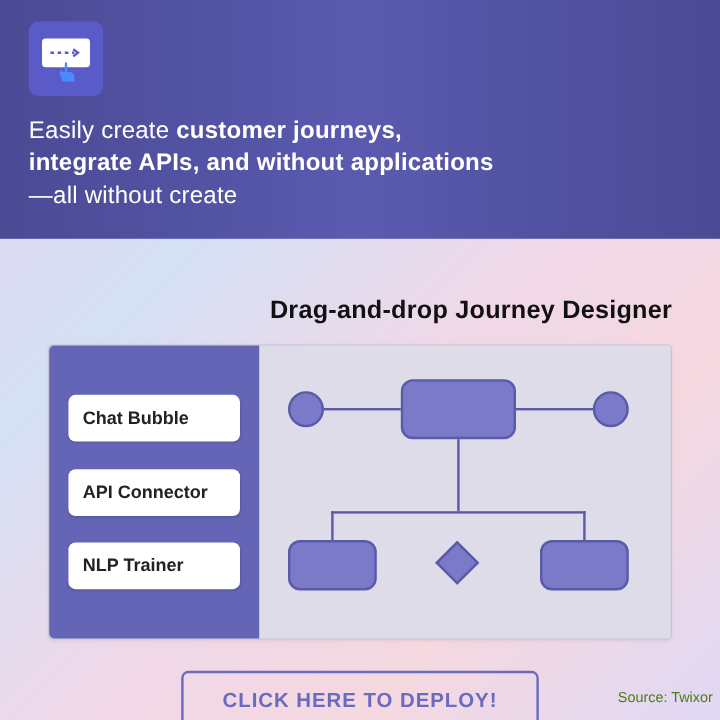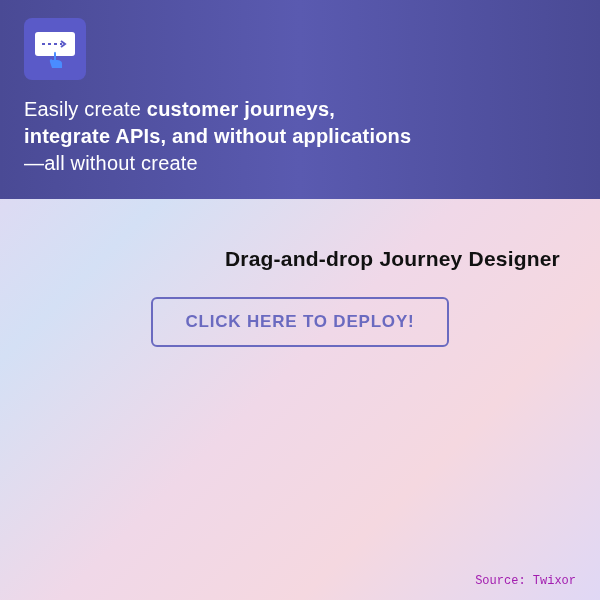--- a/index.html
+++ b/index.html
@@ -15,21 +15,21 @@
   .designer{background:#dedce8;border:1px solid #c8c5d5;border-radius:4px;height:246px;display:flex;box-shadow:0 1px 3px rgba(0,0,0,0.08);}
   .palette{width:175px;background:#6565b8;border-radius:4px 0 0 4px;display:flex;flex-direction:column;justify-content:space-evenly;padding:18px 16px;}
   .palette-item{background:#fff;border-radius:6px;padding:11px 12px;font-size:15px;font-weight:700;color:#222;cursor:grab;box-shadow:0 1px 2px rgba(0,0,0,0.12);}
   .canvas{flex:1;position:relative;}
   .node-rect{position:absolute;background:#7a7ac8;border:2px solid #5a5aa8;border-radius:10px;}
   .node-circle{position:absolute;background:#7a7ac8;border:2px solid #5a5aa8;border-radius:50%;}
   .node-diamond{position:absolute;background:#7a7ac8;border:2px solid #5a5aa8;transform:rotate(45deg);}
   .connector{position:absolute;background:#5a5aa8;}
   .deploy-wrap{text-align:center;margin-top:26px;}
   .deploy-btn{display:inline-block;border:2.5px solid #6a6ac0;color:#6a6ac0;background:transparent;font-size:17px;font-weight:700;letter-spacing:0.8px;padding:13px 32px;border-radius:6px;cursor:pointer;}
-  .source{position:absolute;bottom:12px;right:24px;font-size:12px;color:#a21caf;font-weight:500;font-family:Liberation Mono, monospace;}
+  .source{position:absolute;bottom:12px;right:6px;font-size:12px;color:#4d7c0f;font-weight:500;}
 </style>
 </head>
 <body>
 
 <div class="header">
   <div class="header-icon">
     <svg viewBox="0 0 46 46">
       <rect x="3" y="6" width="40" height="24" rx="3" fill="#fff"></rect>
       <line x1="10" y1="18" x2="30" y2="18" stroke="#5a5ac8" stroke-width="2" stroke-dasharray="3 3"></line>
       <path d="M29 15 L33 18 L29 21" fill="none" stroke="#5a5ac8" stroke-width="2"></path>
@@ -41,19 +41,43 @@
       <span>Easily create </span><b>customer journeys,</b>
     </span>
     <span class="line"><b>integrate APIs, and without applications</b></span>
     <span class="line">—all without create</span>
   </div>
 </div>
 
 <div class="content">
   <div class="title">Drag-and-drop Journey Designer</div>
 
+  <div class="designer">
+    <div class="palette">
+      <div class="palette-item">Chat Bubble</div>
+      <div class="palette-item">API Connector</div>
+      <div class="palette-item">NLP Trainer</div>
+    </div>
+    <div class="canvas">
+
+      <div class="connector" style="left:52px;top:52px;width:66px;height:2px;"></div>
+      <div class="connector" style="left:214px;top:52px;width:66px;height:2px;"></div>
+      <div class="connector" style="left:165px;top:78px;width:2px;height:60px;"></div>
+      <div class="connector" style="left:60px;top:138px;width:212px;height:2px;"></div>
+      <div class="connector" style="left:60px;top:138px;width:2px;height:28px;"></div>
+      <div class="connector" style="left:270px;top:138px;width:2px;height:28px;"></div>
+
+      <div class="node-circle" style="left:24px;top:38px;width:30px;height:30px;"></div>
+      <div class="node-rect" style="left:118px;top:28px;width:96px;height:50px;"></div>
+      <div class="node-circle" style="left:278px;top:38px;width:30px;height:30px;"></div>
+
+      <div class="node-rect" style="left:24px;top:162px;width:74px;height:42px;"></div>
+      <div class="node-diamond" style="left:152px;top:168px;width:26px;height:26px;"></div>
+      <div class="node-rect" style="left:234px;top:162px;width:74px;height:42px;"></div>
+    </div>
+  </div>
 
   <div class="deploy-wrap">
     <button class="deploy-btn">CLICK HERE TO DEPLOY!</button>
   </div>
 </div>
 
 <div class="source">Source: Twixor</div>
 
 </body></html>

